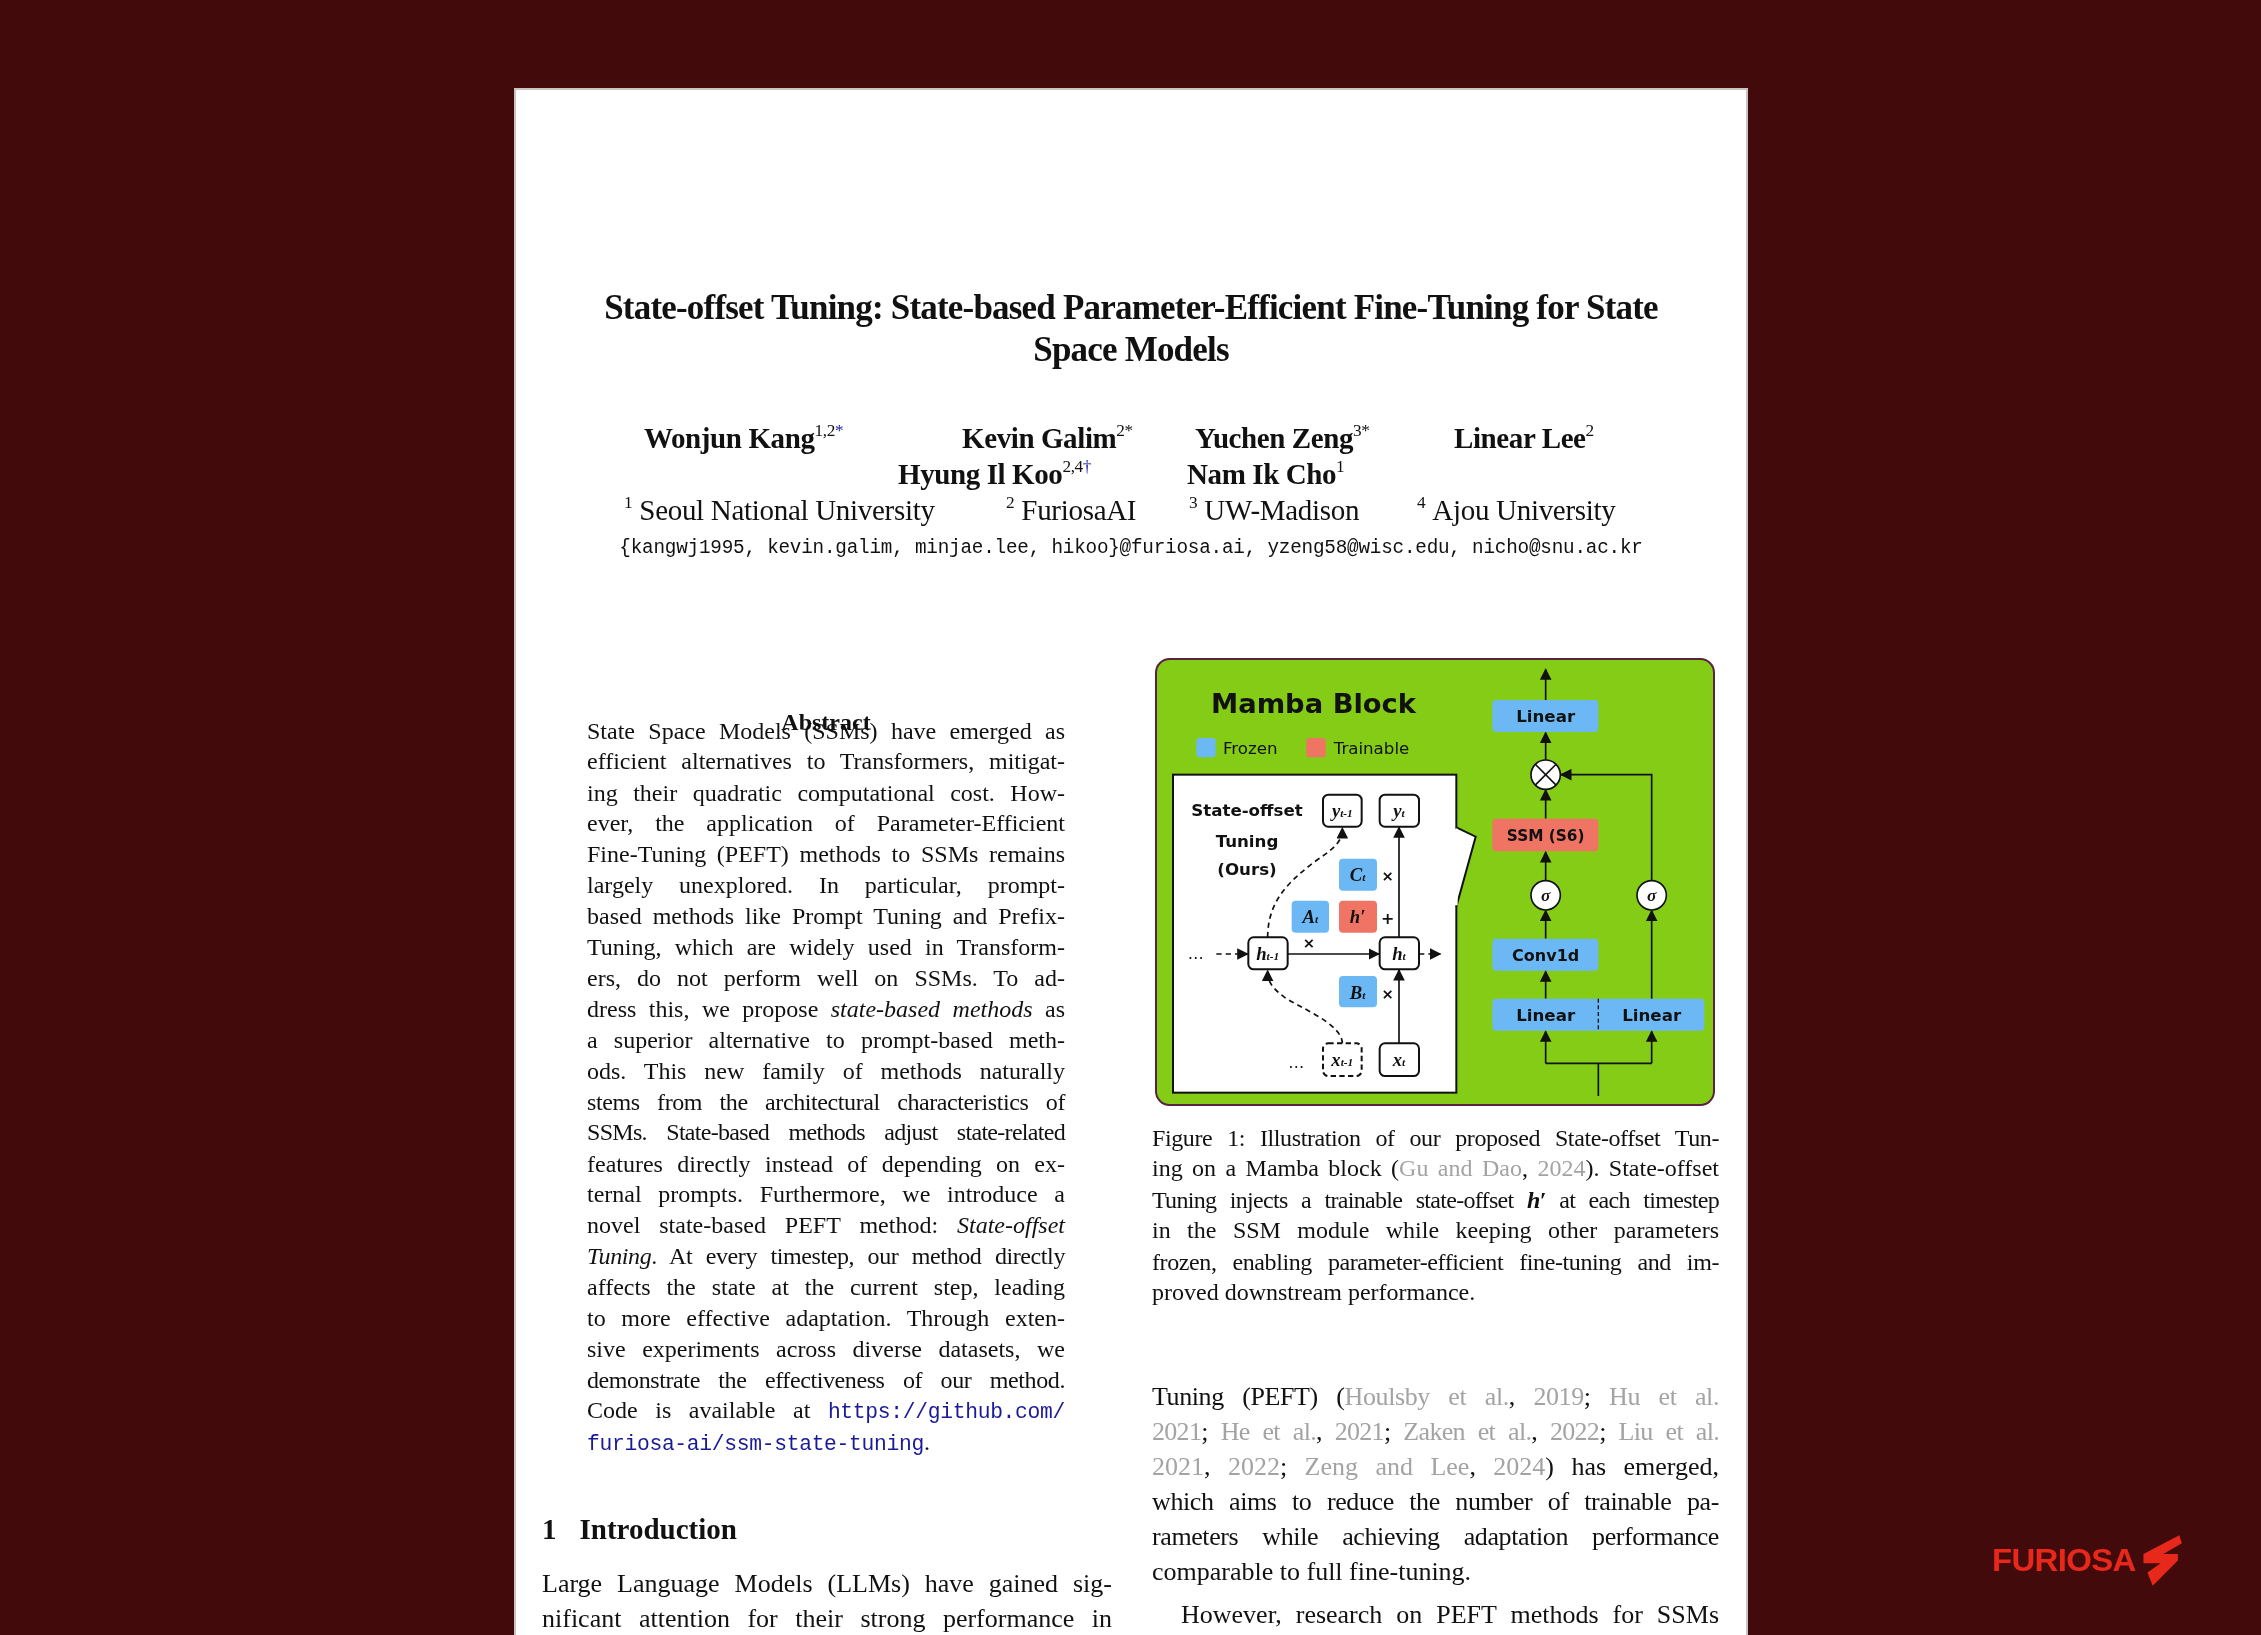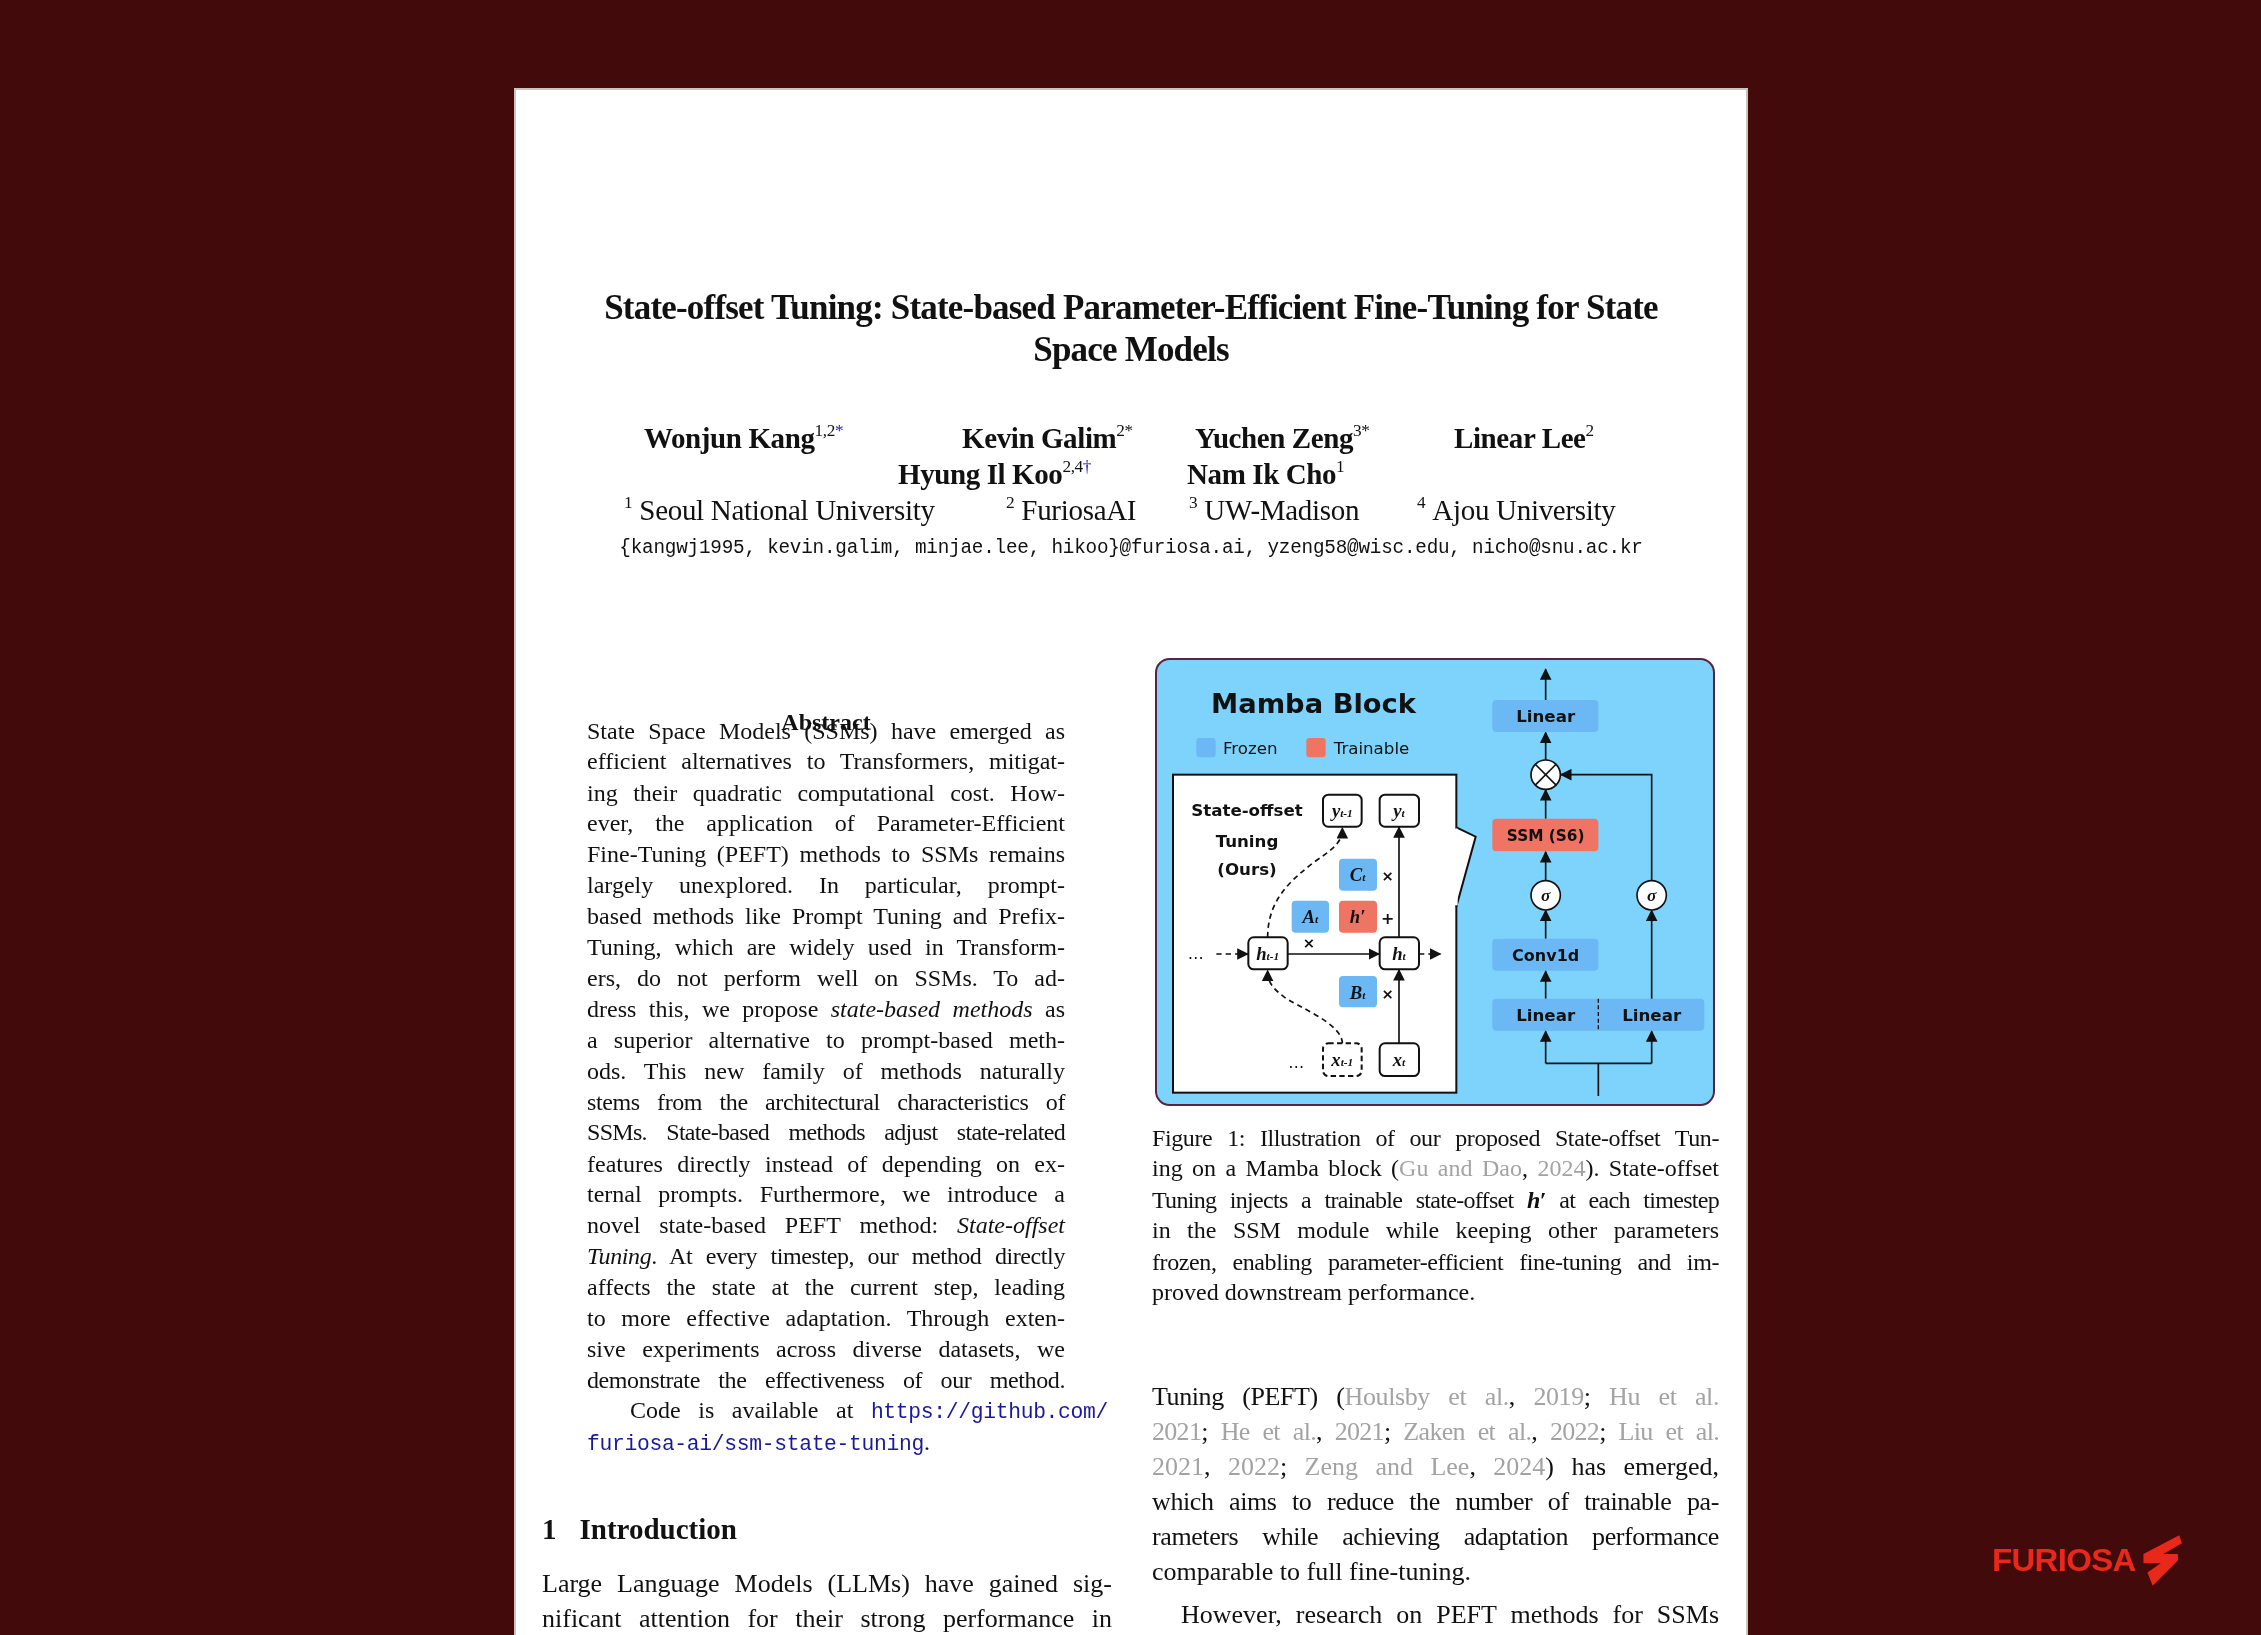--- a/index.html
+++ b/index.html
@@ -28,21 +28,21 @@
   .abstract-line { font-size:24px; line-height:31px; height:31px; }
   .caption-line { font-size:24px; line-height:31px; height:31px; }
   .intro-line { font-size:26px; line-height:35px; height:35px; }
   .tight { letter-spacing:-0.4px; }
   .tighter { letter-spacing:-0.7px; }
   .cite { color:#a3a3a3; }
   .mono-link { font-family:"Liberation Mono", monospace; color:#1a1a99; font-size:21.3px; letter-spacing:-0.3px; }
   .ital { font-style:italic; }
   .fig {
     position:absolute; left:1155px; top:658px; width:560px; height:448px;
-    background:#7dd3fc; border:2px solid #5a2340; border-radius:14.7px; box-sizing:border-box;
+    background:#84cc16; border:2px solid #5a2340; border-radius:14.7px; box-sizing:border-box;
   }
   .fig svg { position:absolute; left:-2px; top:-2px; }
   .logo { position:absolute; left:1992px; top:1534px; height:53px; display:flex; align-items:center; }
   .logo-text { font-family:"Liberation Sans", sans-serif; font-weight:bold; font-size:33px; color:#e8281a; letter-spacing:-0.7px; transform:scaleY(0.95); }
 </style>
 </head>
 <body>
 
 <div class="page"></div>
 
@@ -108,21 +108,21 @@
   <div class="jl abstract-line" style="left:587px; width:478px; top:1210px;">
     <span>novel state-based PEFT method:</span> <span class="ital">State-offset</span>
   </div>
   <div class="jl abstract-line tight" style="left:587px; width:478px; top:1241px;">
     <span class="ital">Tuning</span><span>. At every timestep, our method directly</span>
   </div>
   <div class="jl abstract-line" style="left:587px; width:478px; top:1272px;">affects the state at the current step, leading</div>
   <div class="jl abstract-line" style="left:587px; width:478px; top:1303px;">to more effective adaptation.  Through exten-</div>
   <div class="jl abstract-line" style="left:587px; width:478px; top:1334px;">sive experiments across diverse datasets, we</div>
   <div class="jl abstract-line tight" style="left:587px; width:478px; top:1365px;">demonstrate the effectiveness of our method.</div>
-  <div class="jl abstract-line" style="left:587px; width:478px; top:1395px;margin-left:43px;">
+  <div class="jl abstract-line" style="left:587px; width:478px; top:1395px;">
     <span>Code is available at</span> <span class="mono-link">https://github.com/</span>
   </div>
   <div class="ll abstract-line" style="left:587px; top:1427px;">
     <span class="mono-link">furiosa-ai/ssm-state-tuning</span><span>.</span>
   </div>
 </div>
 
 <div class="abs h-section" style="left:542px; top:1511px;">
   <span>1</span><span style="display:inline-block;width:23px"></span><span>Introduction</span>
 </div>

